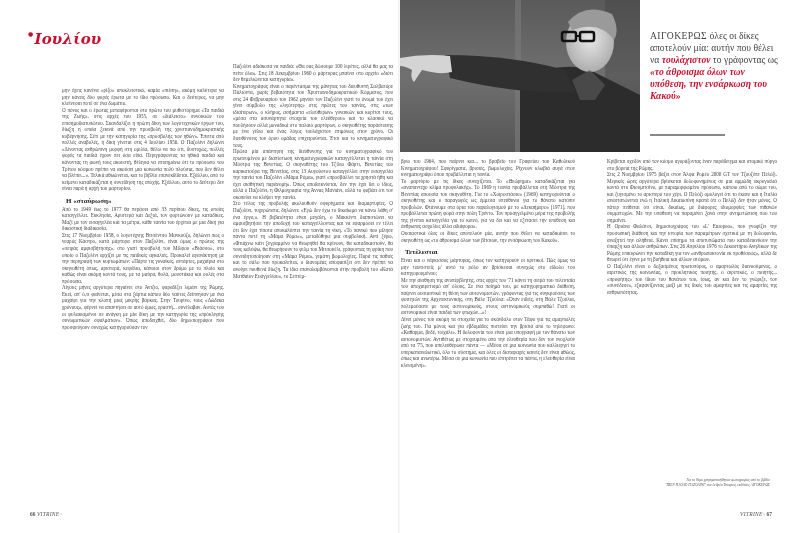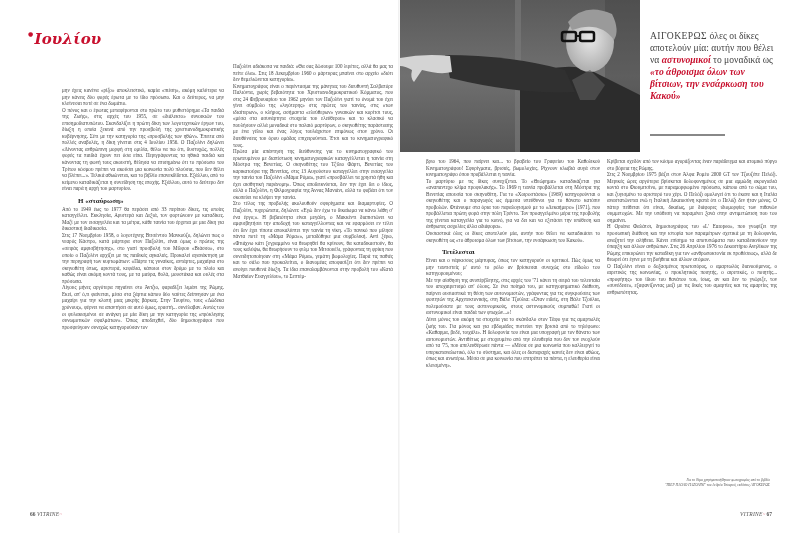--- a/index.html
+++ b/index.html
@@ -5,21 +5,21 @@
   html, body { margin:0; padding:0; }
   body { width:800px; height:533px; background:#fff; position:relative; overflow:hidden; font-family:"Liberation Serif", "DejaVu Serif", serif; color:#333; }
   .page { position:absolute; top:0; height:533px; background:#fff; }
   .page.left { left:0; width:400px; }
   .page.right { left:400px; width:400px; }
   .gutter { position:absolute; left:398px; top:0; width:4px; height:533px; background:linear-gradient(90deg,#eee,#fafafa,#eee); }
   .section-tag { position:absolute; left:28px; top:30px; font-family:"DejaVu Serif", serif; font-style:italic; font-weight:bold; color:#c8102e; font-size:15px; letter-spacing:0.2px; }
   .section-tag .bullet { font-size:6px; vertical-align:top; color:#c8102e; margin-right:1px; }
   .col { position:absolute; font-size:5.1px; line-height:6.55px; text-align:justify; color:#444; }
   .col p { margin:0; text-indent:0; }
-  .col h3 { margin:5px 16px 1px; font-size:7px; line-height:8px; font-weight:bold; color:#222; }
+  .col h3 { margin:5px 4px 1px; font-size:7px; line-height:8px; font-weight:bold; color:#222; }
   .photo { position:absolute; left:400px; top:0; width:240px; height:152px; overflow:hidden; background:#6e6e6e; }
   .pullquote { position:absolute; left:650px; top:30px; width:130px; font-family:"Liberation Serif", serif; font-size:9.6px; line-height:12px; color:#444; }
   .pullquote .caps { font-weight:normal; letter-spacing:0.4px; }
   .pullquote .red { color:#c8102e; font-style:italic; font-weight:bold; }
   .pq-rule { position:absolute; left:650px; top:134px; width:75px; height:2px; background:#888; }
   .credit { position:absolute; right:30px; top:478px; width:200px; font-size:3.6px; line-height:5px; text-align:right; font-style:italic; color:#555; }
   .folio { position:absolute; top:511px; font-size:5.5px; color:#555; font-family:"Liberation Serif", serif; }
   .folio .num { font-weight:bold; }
   .folio .brand { font-style:italic; letter-spacing:0.3px; }
   .folio .swoosh { color:#c8102e; font-style:italic; font-size:4.5px; }
@@ -80,27 +80,27 @@
     <rect x="162" y="32" width="14" height="9" rx="2" fill="none" stroke="#111" stroke-width="2.5"></rect>
     <rect x="180" y="32" width="14" height="9" rx="2" fill="none" stroke="#111" stroke-width="2.5"></rect>
     <path d="M176 36 L180 36" stroke="#111" stroke-width="2"></path>
     <path d="M172 80 L190 70 L205 85 L195 100 L180 100 Z" fill="#555" opacity="0.7"></path>
   </svg>
 </div>
 
 <div class="pullquote">
   <span class="caps">ΑΙΓΟΚΕΡΩΣ</span>
   <span>όλες οι δίκες αποτελούν μία: αυτήν που θέλει να</span>
-  <span class="red">αστυνομικοί</span>
-  <span>το μοναδικά ως</span>
-  <span class="red">«το άθροισμα όλων των βίτσιων, την ενσάρκωση του Κακού»</span>
+  <span class="red">τουλάχιστον</span>
+  <span>το γράφοντας ως</span>
+  <span class="red">«το άθροισμα όλων των υπόθεση, την ενσάρκωση του Κακού»</span>
 </div>
 <div class="pq-rule"></div>
 
-<div class="col" style="left:426px; top:158px; width:174px;">
+<div class="col" style="left:401px; top:158px; width:174px;">
   <p>βριο του 1964, που παίρνει και... το βραβείο του Γραφείου του Καθολικού Κινηματογράφου! Σφυρίγματα, βρισιές, βωμολοχίες. Ρίχνουν κλωβιά αυγά στον κινηματογράφο όπου προβάλλεται η ταινία.</p>
   <p>Το μαρτύριο με τις δίκες συνεχίζεται. Το «Θεώρημα» καταδικάζεται για «αναπαντεχο κλίμα προφυλακής». Το 1969 η ταινία προβάλλεται στη Μόστρα της Βενετίας απουσία του σκηνοθέτη. Για το «Χοιροστάσιο» (1969) κατηγορούνται ο σκηνοθέτης και ο παραγωγός ως έμμεσα υπεύθυνοι για το θάνατο κατόπιν προβολών. Φτάνουμε στα όρια του παραλογισμού με το «Δεκαήμερο» (1971), που προβάλλεται πρώτη φορά στην πόλη Τρέντο. Τον προαγγελμένο μέρα της προβολής της γίνεται καταγγελία για το κοινό, για να δει και να εξετάσει την υπόθεση και άνθρωπες ασχολίες άλλα αδιάφορα».</p>
   <p>Ουσιαστικά όλες οι δίκες αποτελούν μία, αυτήν που θέλει να καταδικάσει το σκηνοθέτη ως «το άθροισμα όλων των βίτσιων, την ενσάρκωση του Κακού».</p>
   <h3>Τετέλεσται</h3>
   <p>Είναι και ο νάρκισσος μάρτυρας, όπως τον κατηγορούν οι κριτικοί. Πώς όμως να μην ταυτιστείς μ' αυτό το ρόλο αν βρίσκεσαι συνεχώς στο είδωλο του κατηγορουμένου;</p>
   <p>Με την αίσθηση της ανυπέρβλητης, στις αρχές του '71 κάνει τη σειρά του τελευταία του αποχαιρετισμό απ' όλους. Σε ένα ποίημά του, με κατηγορηματικό διάθεση, παίρνει ουσιαστικά τη θέση των αυτονομιστών, γράφοντας για τις συγκρούσεις των φοιτητών της Αρχιτεκτονικής, στη Βάλε Τζούλια: «Όταν ειδείς, στη Βάλε Τζούλια, πολεμούσατε με τους αστυνομικούς, στους αστυνομικούς συμπαθώ! Γιατί οι αστυνομικοί είναι παιδιά των φτωχών...»!</p>
   <p>Δίνει μόνος του ακόμη τα στοιχεία για το σκάνδαλο στον Τάφο για τις αμαρτωλές ζωής του. Για μόνος και για εβδομάδες πιστεύει την βρισιά από το τηλέφωνο: «Καθαρμα, βεδέ, τοιχάλι». Η δολοφονία του είναι μια υπογραφή με τον θάνατο των αυτονομιστών. Αντιθέτως με στοχευμένο από την ελευθερία που δεν τον ενοχλούν από τα '75, που απελευθέρωσε πάντα — «Μέσα σε μια κοινωνία που καλλιεργεί το υπερκαταναλωτικό, όλο το σύστημα, και όλες οι διαταραχές κανείς δεν είναι αθώος, όπως και ανωτέρω. Μέσα σε μια κοινωνία που επιτρέπει τα πάντα, η ελευθερία είναι κλεισμένη».</p>
 </div>
 
 <div class="col" style="left:607px; top:158px; width:170px;">

